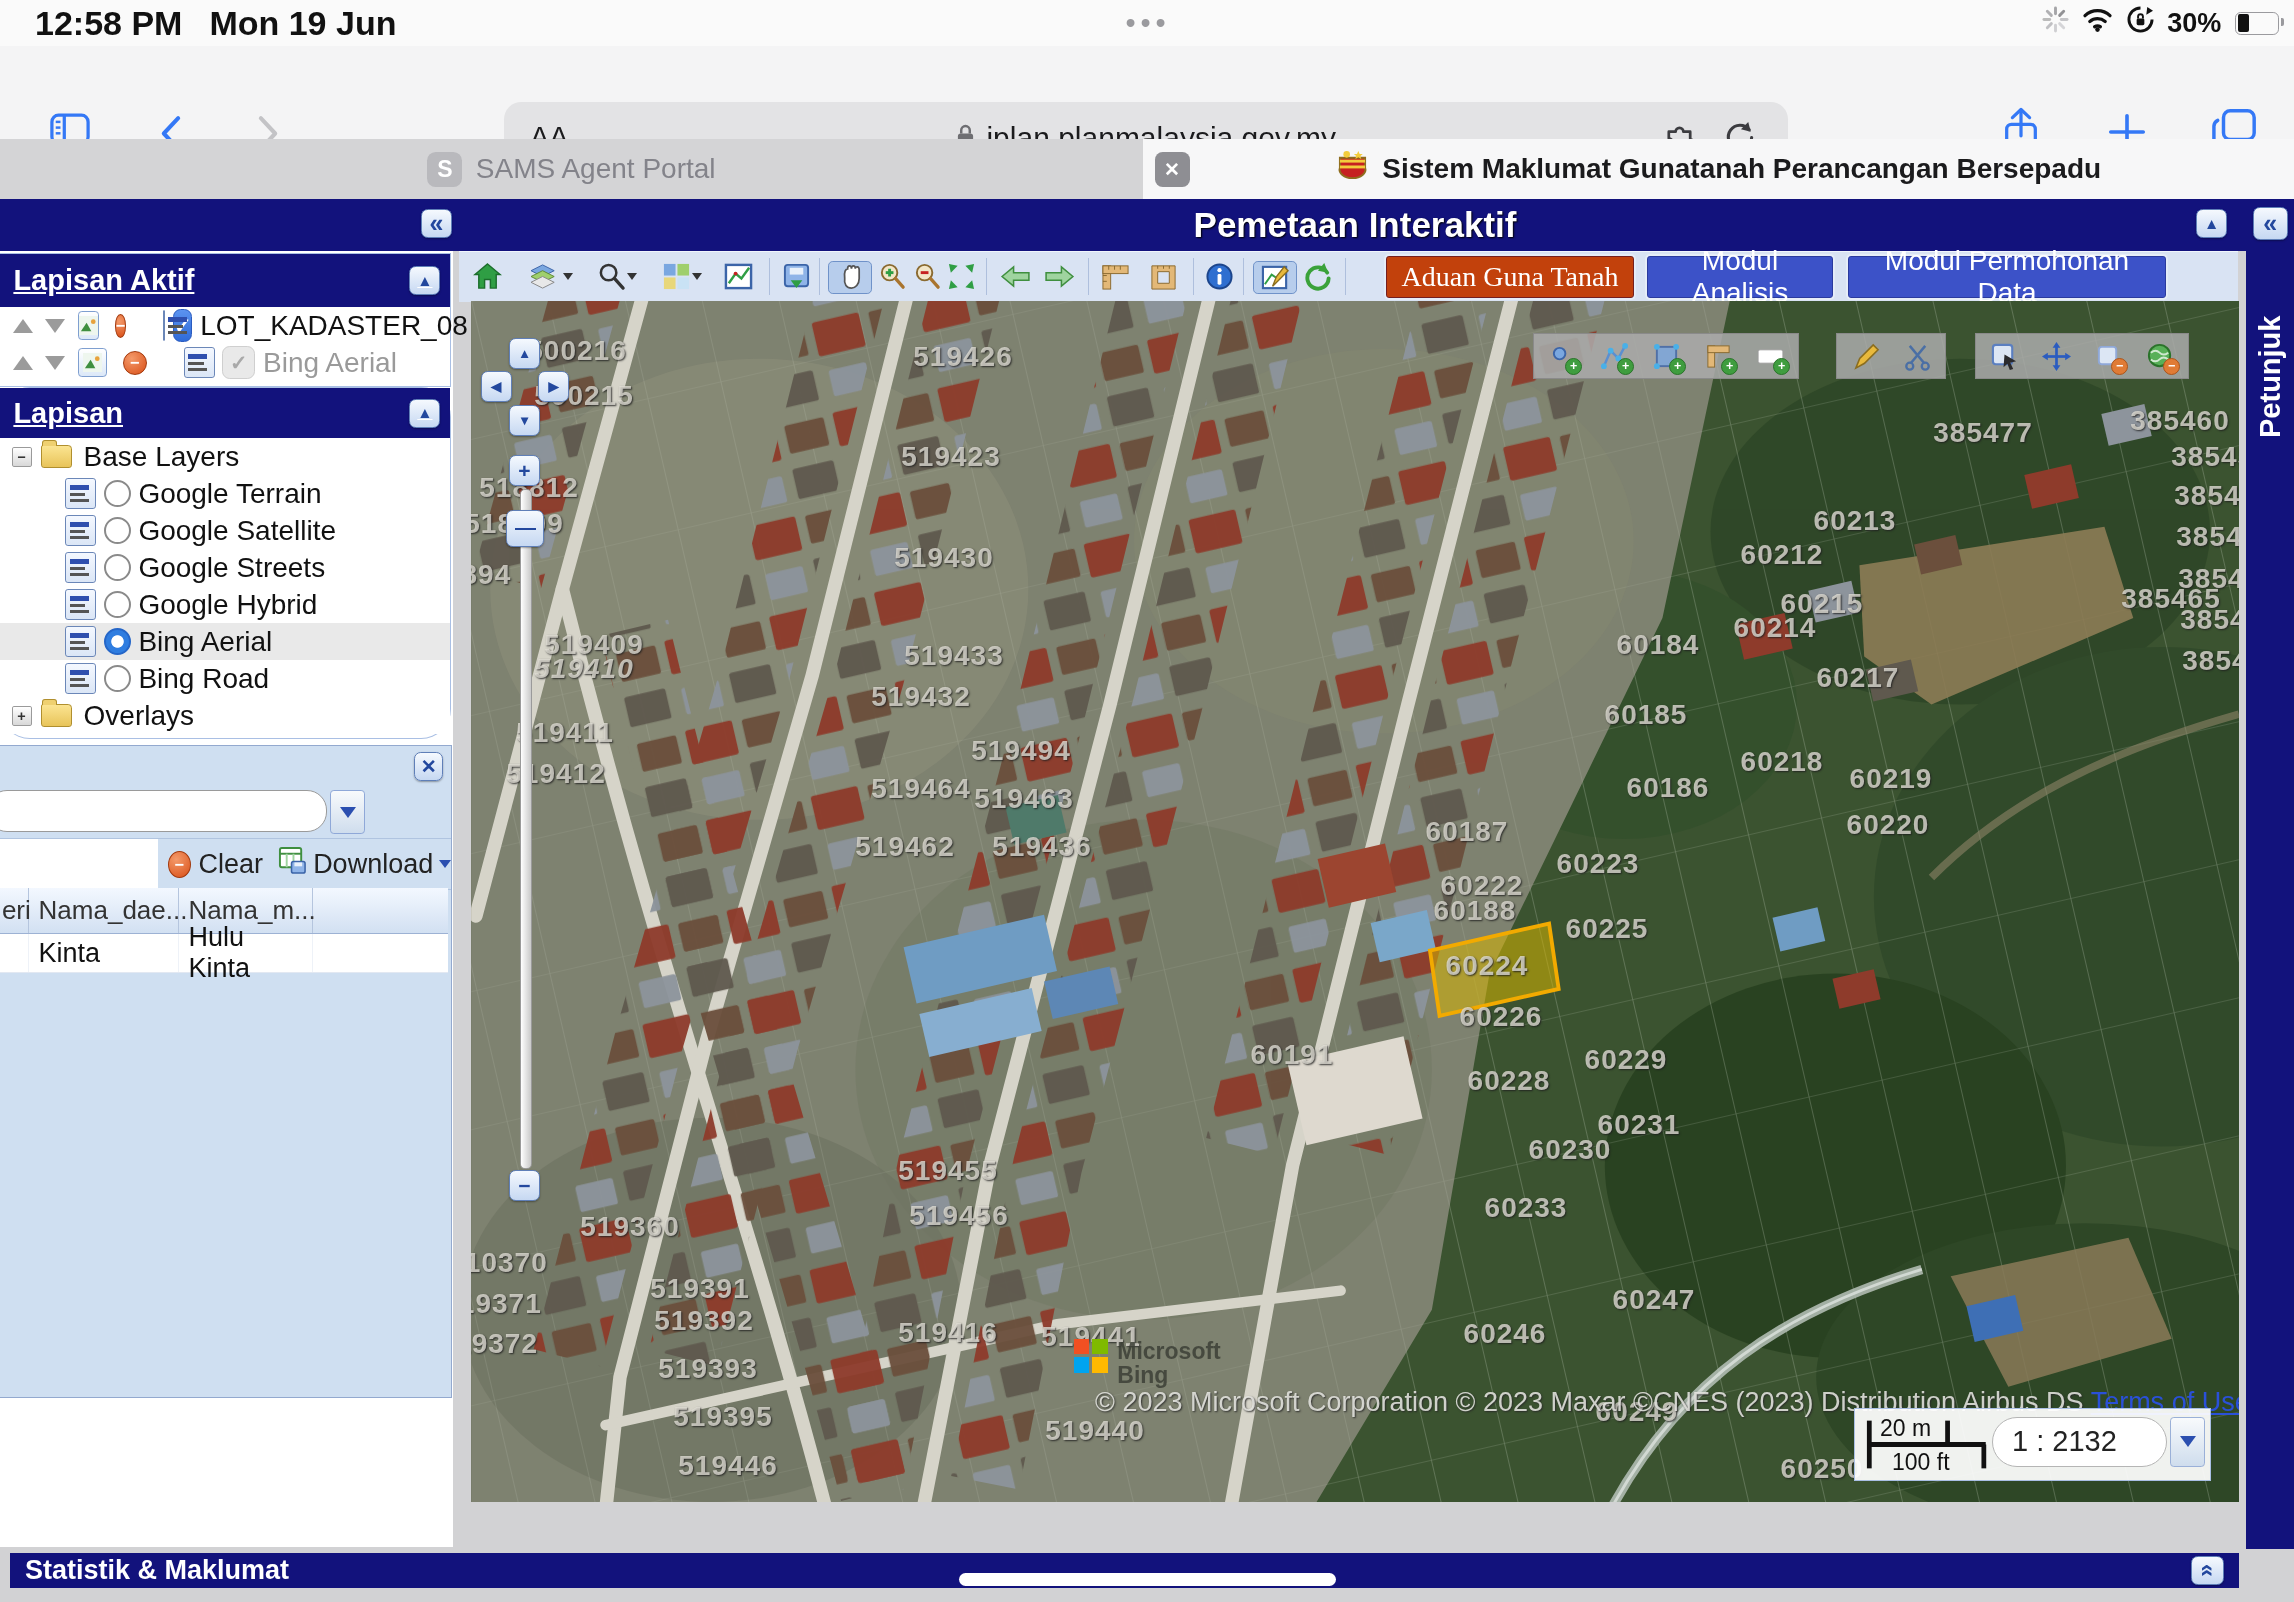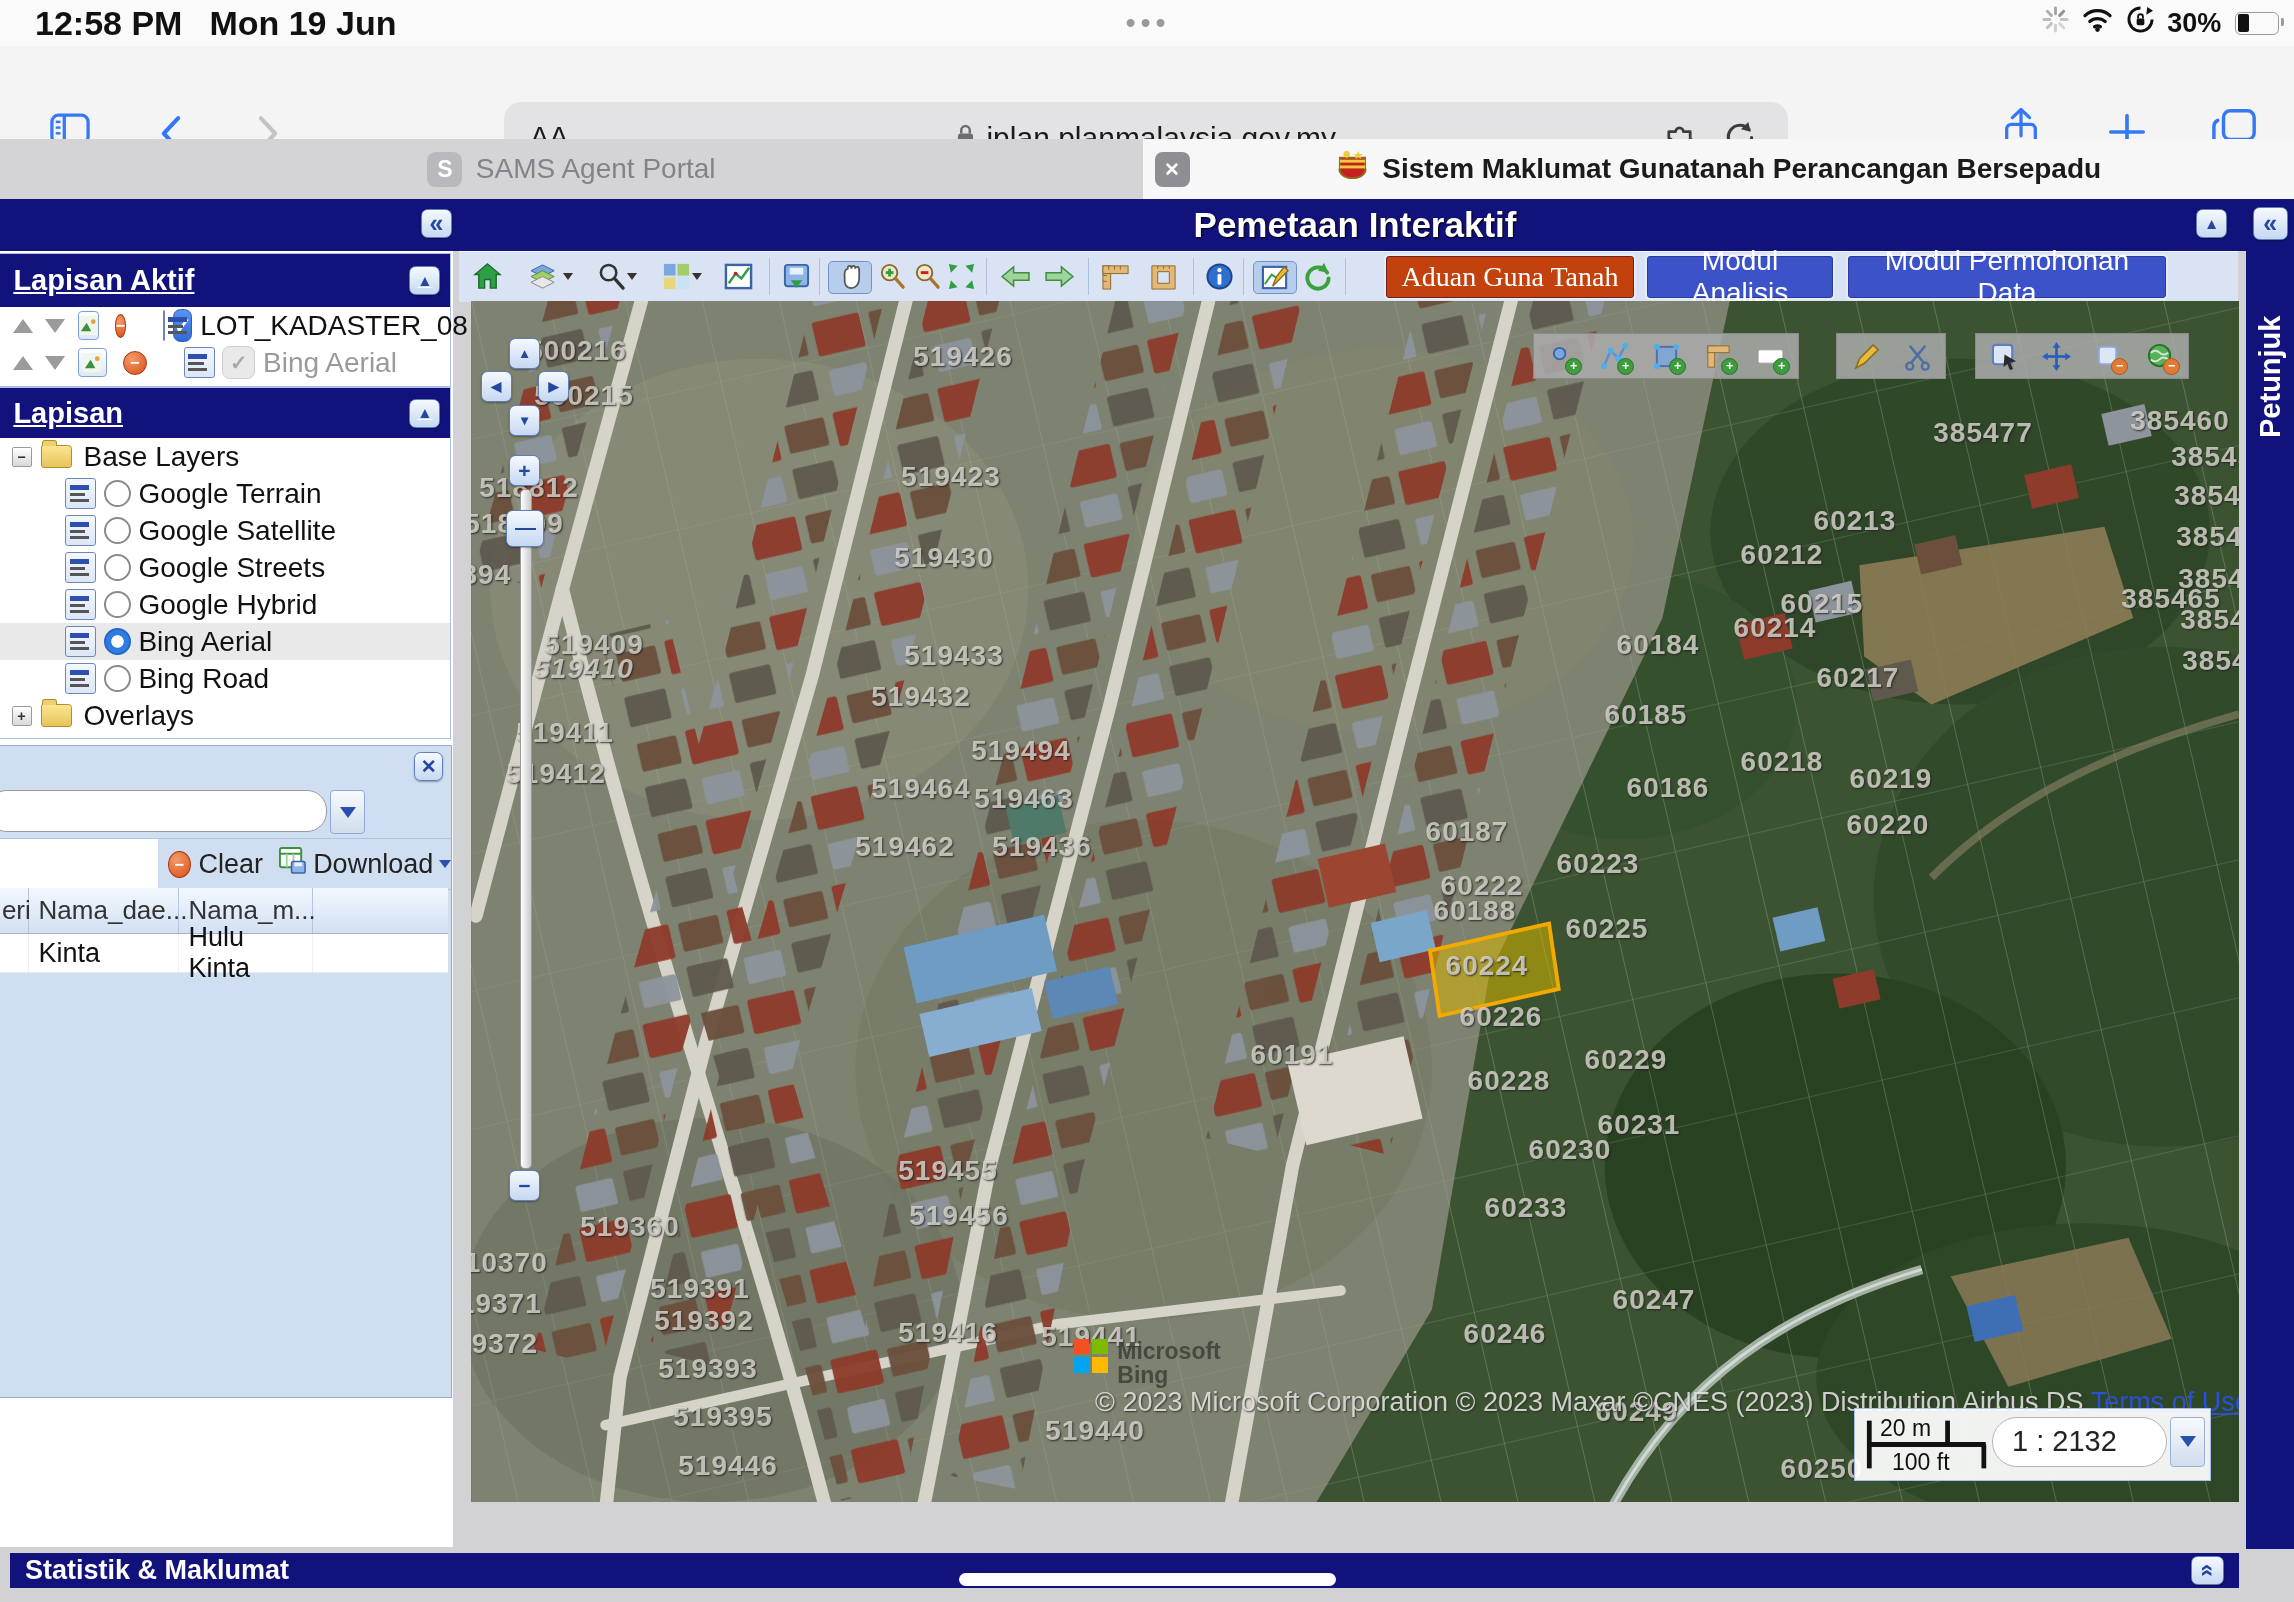--- a/index.html
+++ b/index.html
@@ -423,21 +423,21 @@
       <span class="propsic" style="margin-left:37px;">
           <i></i>
           <i></i>
           <i></i>
         </span>
       <span class="cb on dis" style="margin-left:7.7px;">✓</span>
       <span style="margin-left:7.7px;color:#9a9a9a;">Bing Aerial</span>
     </div>
   </div>
 
-  <div class="abs panel" style="left:0;top:387px;width:450px;height:350px;border-left:none;">
+  <div class="abs panel" style="left:0;top:387px;width:450px;height:350px;border-left:none;border-radius:30px;">
     <div class="panel-hd" style="height:50px;">
       <span>Lapisan</span>
       <button class="mapbtn collapse-btn tri-btn">▲</button>
     </div>
     <div class="tree-row">
       <span class="expander" style="margin-left:11.5px;">−</span>
       <span class="folder" style="margin-left:9.6px;"></span>
       <span style="margin-left:11.5px;">Base Layers</span>
     </div>
     <div class="tree-row">
@@ -641,21 +641,21 @@
         <span class="lot-label" style="left: 106px; top: 50px;">500216</span>
         <span class="lot-label" style="left: 113px; top: 95px;">500215</span>
         <span class="lot-label" style="left: 58px; top: 187px;">518812</span>
         <span class="lot-label" style="left: 43px; top: 223px;">518899</span>
         <span class="lot-label" style="left: 15.4px; top: 274px;">894</span>
         <span class="lot-label" style="left: 123px; top: 344px;">519409</span>
         <span class="lot-label" style="left: 113px; top: 368px; font-style: italic;">519410</span>
         <span class="lot-label" style="left: 94px; top: 432px;">519411</span>
         <span class="lot-label" style="left: 85px; top: 473px;">519412</span>
         <span class="lot-label" style="left: 492px; top: 56px;">519426</span>
-        <span class="lot-label" style="left: 480px; top: 176px;">519423</span>
+        <span class="lot-label" style="left: 480px; top: 156px;">519423</span>
         <span class="lot-label" style="left: 473px; top: 257px;">519430</span>
         <span class="lot-label" style="left: 483px; top: 355px;">519433</span>
         <span class="lot-label" style="left: 450px; top: 396px;">519432</span>
         <span class="lot-label" style="left: 550px; top: 450px;">519494</span>
         <span class="lot-label" style="left: 450px; top: 488px;">519464</span>
         <span class="lot-label" style="left: 553px; top: 498px;">519463</span>
         <span class="lot-label" style="left: 434px; top: 546px;">519462</span>
         <span class="lot-label" style="left: 571px; top: 546px;">519436</span>
         <span class="lot-label" style="left: 1187px; top: 344px;">60184</span>
         <span class="lot-label" style="left: 1175px; top: 414px;">60185</span>

